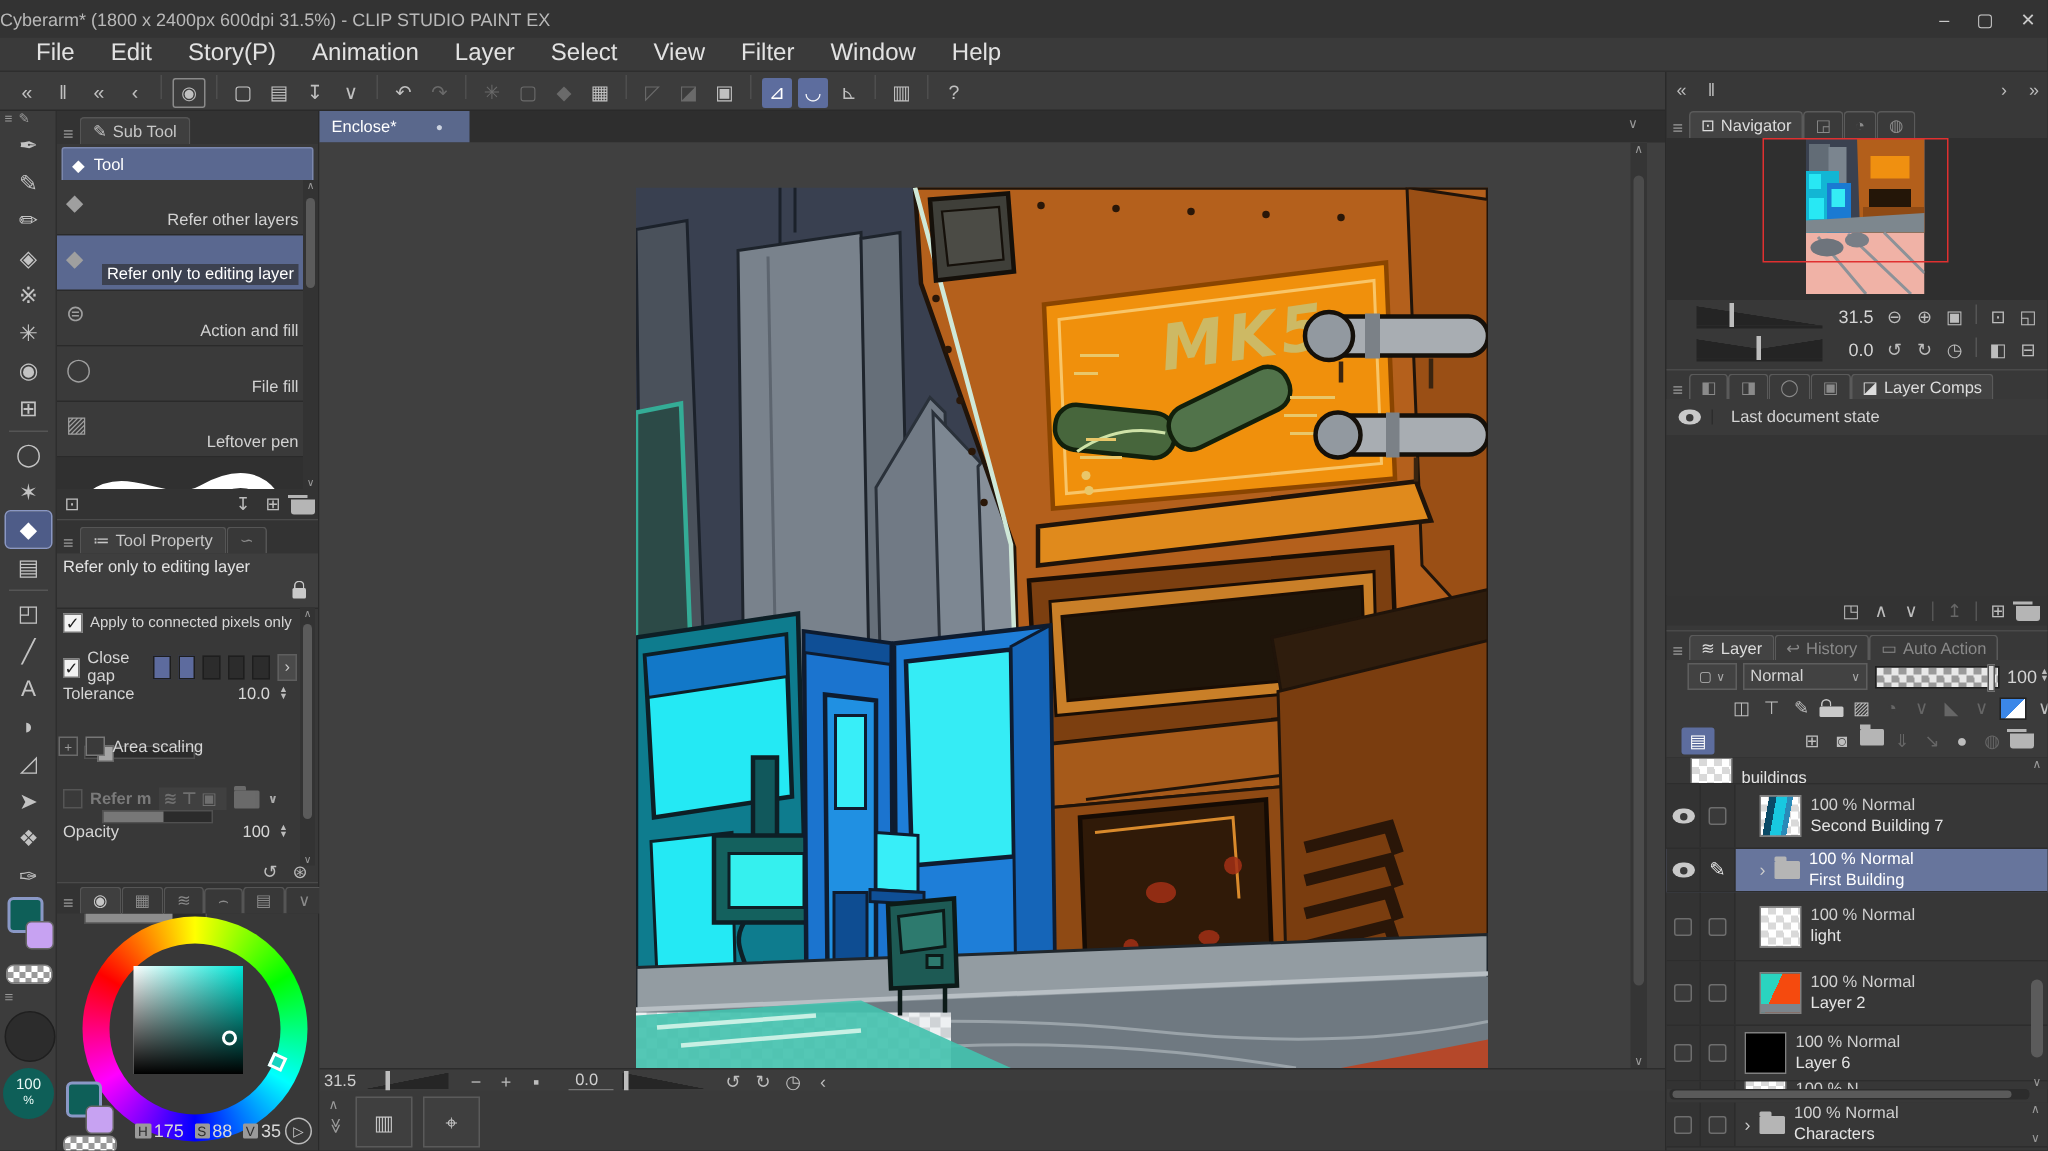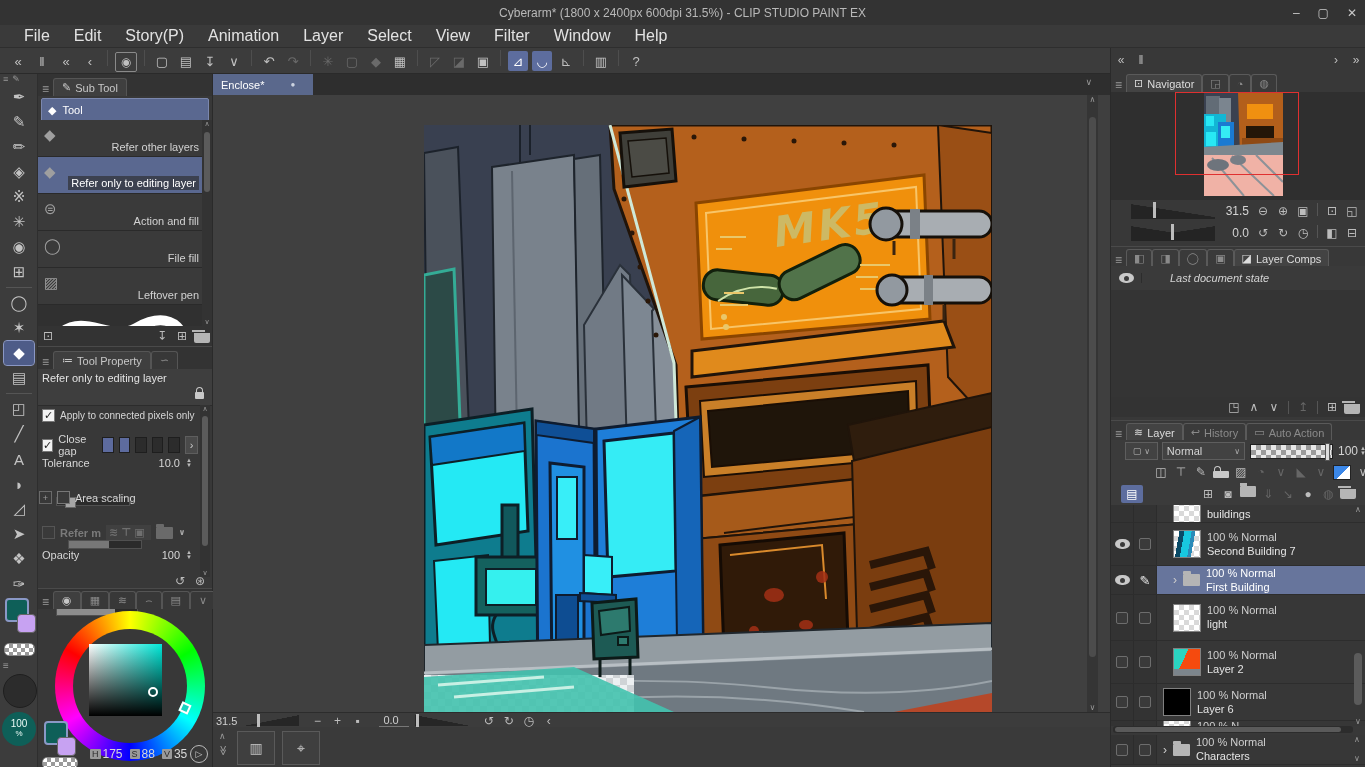--- a/index.html
+++ b/index.html
@@ -1,21 +1,21 @@
 <!DOCTYPE html>
 <html><head>
 <meta charset="utf-8">
 <style>
   html,body{margin:0;padding:0;background:#2b2b2b;}
   body{width:1365px;height:767px;position:relative;overflow:hidden;
        font-family:"Liberation Sans","DejaVu Sans",sans-serif;font-size:11px;color:#d4d4d4;
        -webkit-font-smoothing:antialiased;}
   .abs{position:absolute;}
   
-  #titlebar{top:0;left:0;width:1365px;height:25px;background:#333333;display:flex;align-items:center;justify-content:center;}
+  #titlebar{top:0;left:0;width:1365px;height:25px;background:#333333;display:flex;align-items:center;}
   #titlebar .title{color:#b9b9b9;font-size:12px;}
   #win-controls{position:absolute;right:8px;top:0;height:25px;display:flex;gap:18px;align-items:center;color:#c9c9c9;font-size:12px;}
   #menubar{top:25px;left:0;width:1365px;height:23px;background:#3a3a3a;display:flex;align-items:center;padding-left:12px;box-sizing:border-box;border-bottom:1px solid #2e2e2e;}
   .menu-item{padding:0 12px;color:#e2e2e2;font-size:16px;cursor:default;}
   #toolbar{top:48px;left:0;width:1365px;height:26px;background:#3c3c3c;border-bottom:1px solid #2a2a2a;display:flex;align-items:center;padding-left:6px;box-sizing:border-box;}
   .tb-icn{display:inline-flex;align-items:center;justify-content:center;min-width:20px;height:20px;margin:0 2px;color:#c0c0c0;font-size:13px;border-radius:2px;}
   .tb-icn.disabled{color:#6a6a6a;}
   .tb-icn.active{background:#5d6d9e;color:#fff;}
   .tb-icn.logo{border:1px solid #8a8a8a;width:18px;height:18px;font-size:12px;}
   .tb-sep{width:1px;height:16px;background:#4e4e4e;margin:0 5px;display:inline-block;}
@@ -623,21 +623,21 @@
       </span>
     <span class="dtab">
       <span>◪</span>
       <span>Layer Comps</span>
     </span>
   </div>
   <div class="abs" style="top:218px;left:0;width:255px;height:24px;background:#3a3a3a;border-bottom:1px solid #2c2c2c;display:flex;align-items:center;">
     <span style="width:30px;display:flex;justify-content:center;border-right:1px solid #2c2c2c;">
         <span class="i-eye"></span>
       </span>
-    <span style="margin-left:28px;font-style:italic;">Last document state</span>
+    <span style="margin-left:12px;">Last document state</span>
   </div>
   <div class="abs" style="top:242px;left:0;width:255px;height:107px;background:#343434;"></div>
   <div class="abs" style="top:349px;left:0;width:255px;height:20px;background:#333;display:flex;align-items:center;padding:0 4px;box-sizing:border-box;">
       <span class="icn" style="margin-left: auto;">◳</span>
       <span class="icn">∧</span>
       <span class="icn">∨</span>
       <span class="icn-sep"></span>
       <span class="icn disabled">↥</span>
       <span class="icn-sep"></span>
       <span class="icn">⊞</span>
@@ -695,21 +695,21 @@
         <span class="icn">◙</span>
         <span class="icn i-folder-add"></span>
         <span class="icn disabled">⇓</span>
         <span class="icn disabled">↘</span>
         <span class="icn">●</span>
         <span class="icn disabled">◍</span>
         <span class="icn i-trash"></span>
       </span>
   </div>
   <div class="abs" style="top:457px;left:0;width:255px;height:221px;background:#343434;overflow:hidden;" id="layer-list">
-      <div class="lrow" style="height: 17px;">
+      <div class="lrow" style="height: 17px; flex-direction: column;">
         <span class="lcell"></span>
         <span class="lcell"></span>
         <div class="lct ind">
           <span class="lthumb t-checker"></span>
           <div class="ltx">
             <div class="lname">buildings</div>
           </div>
         </div>
       </div>
       <div class="lrow" style="height: 42px;">

